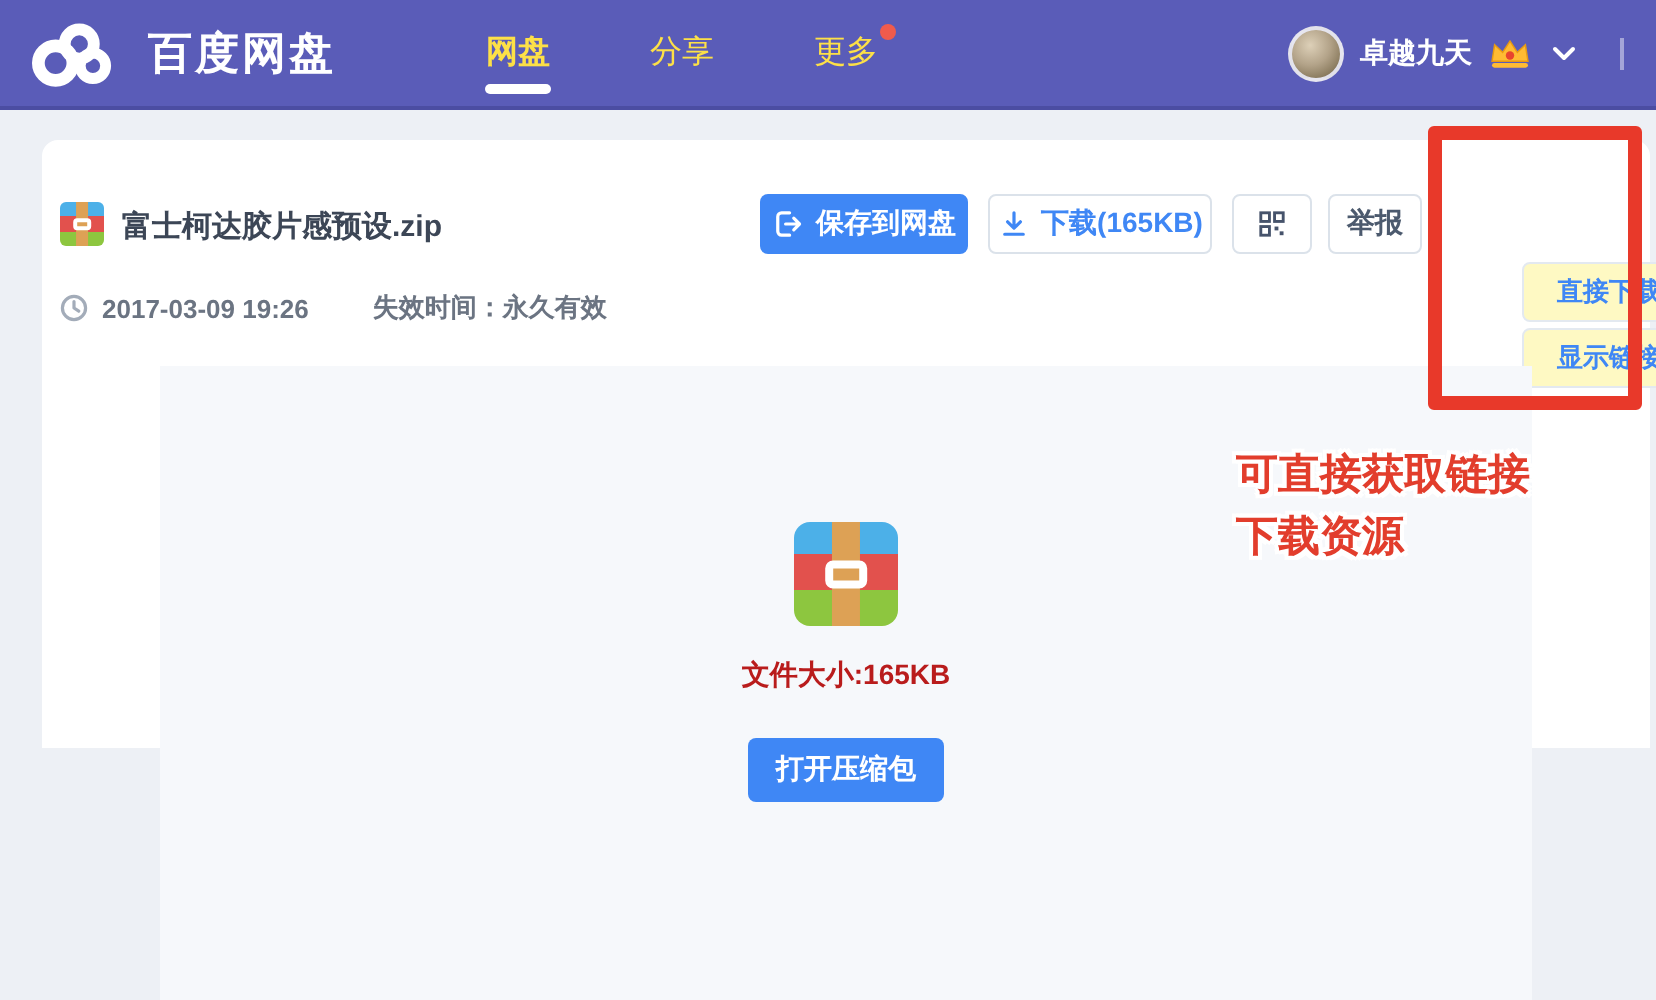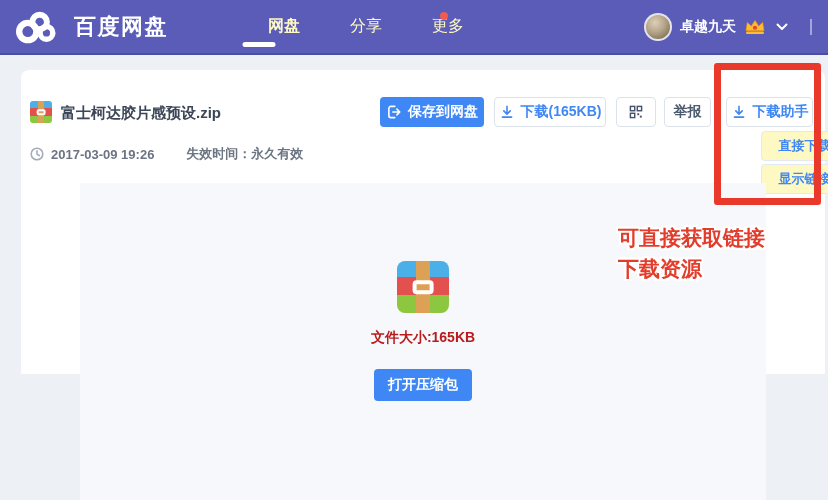--- a/index.html
+++ b/index.html
@@ -15,22 +15,22 @@
   .header {
     position:absolute; left:0; top:0; width:828px; height:55px;
     background:#5a5cb8; border-bottom:2px solid #4b4da2;
     display:flex; align-items:center; padding:0 16px;
   }
   .brand { display:flex; align-items:center; gap:18px; cursor:pointer; }
   .brand-logo { width:40px; height:34px; display:block; }
   .brand-name { color:#fff; font-size:22px; font-weight:700; letter-spacing:1.5px; }
   .nav { display:flex; margin-left:50px; }
   .nav-item {
-    position:relative; color:#fef9c3; font-size:16px; height:55px;
-    display:flex; align-items:center; justify-content:flex-end;
+    position:relative; color:#fde047; font-size:16px; height:55px;
+    display:flex; align-items:center; justify-content:center;
     width:82px; cursor:pointer;
   }
   .nav-item.active .nav-label { font-weight:700; }
   .nav-underline {
     position:absolute; left:50%; transform:translateX(-50%);
     bottom:7px; width:33px; height:5px; border-radius:3px; background:#fff;
   }
   .nav-badge {
     position:absolute; top:13px; right:16px; width:8px; height:8px;
     border-radius:50%; background:#f05b4c;
@@ -232,26 +232,20 @@
           <rect x="11.6" y="11.6" width="2.4" height="2.4"></rect>
           <rect x="14.8" y="14.6" width="2.4" height="2.4"></rect>
         </g>
       </svg>
     </div>
 
     <div class="btn btn-outline btn-report">
       <span>举报</span>
     </div>
 
-    <div class="btn btn-outline btn-helper">
-      <svg class="icon-16" viewBox="0 0 20 20">
-        <path d="M10 3 v9 M6 8.6 L10 12.6 L14 8.6 M4.2 16.4 h11.6" fill="none" stroke="#3f87f5" stroke-width="2" stroke-linecap="round" stroke-linejoin="round"></path>
-      </svg>
-      <span>下载助手</span>
-    </div>
 
     <div class="helper-item helper-item-1">直接下载</div>
     <div class="helper-item helper-item-2">显示链接</div>
 
     <div class="preview-box">
       <div class="zip-icon zip-icon-lg">
         <div class="zip-stripe-blue"></div>
           <div class="zip-stripe-red"></div>
           <div class="zip-stripe-green"></div>
         <div class="zip-strap"></div>

